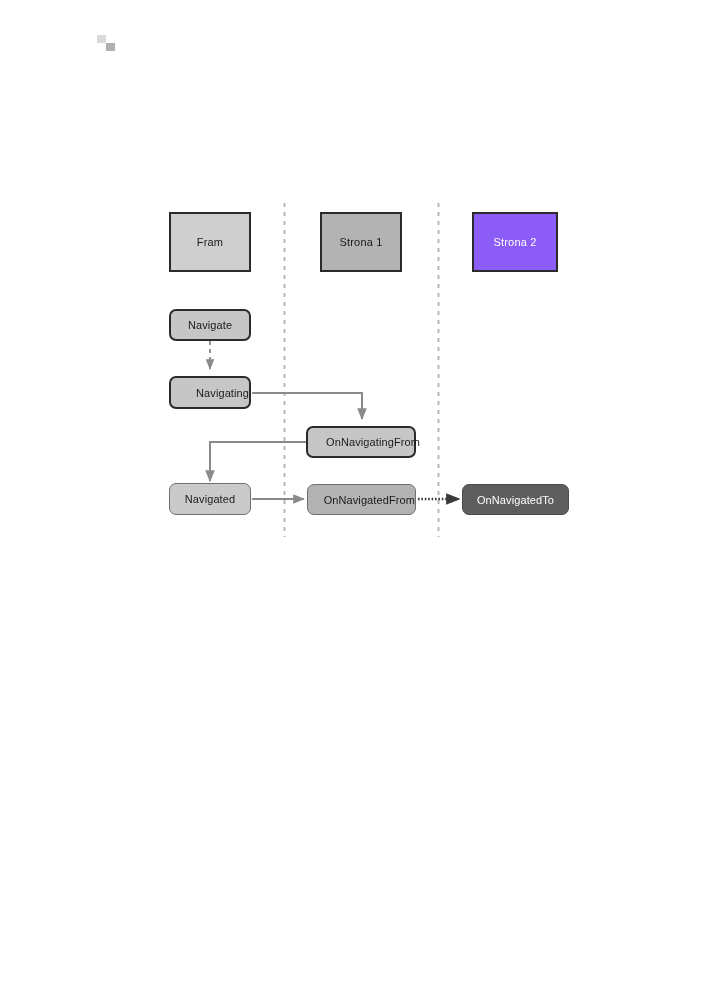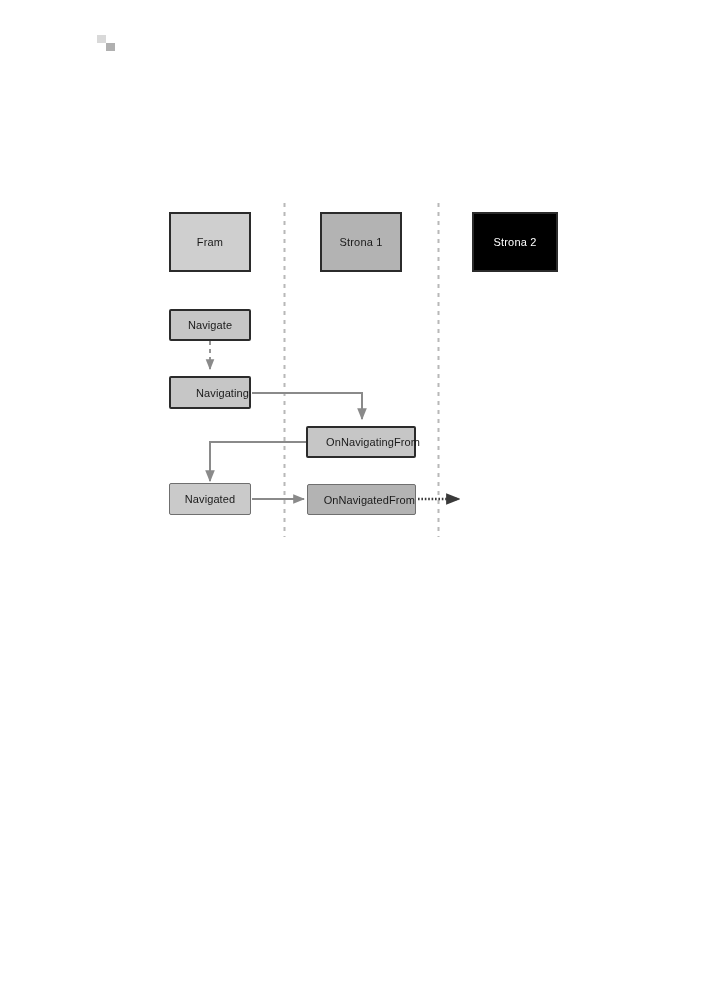--- a/index.html
+++ b/index.html
@@ -64,27 +64,27 @@
     box-sizing: border-box;
     border: 2px solid #2b2b2b;
     display: flex;
     align-items: center;
     justify-content: center;
     font-size: 11px;
     letter-spacing: 0.2px;
   }
   .lane-header.light { background: #cfcfcf; color: #1a1a1a; }
   .lane-header.mid   { background: #b3b3b3; color: #1a1a1a; }
-  .lane-header.dark  { background: #000000; color: #ffffff; }
+  .lane-header.dark  { background: #8b5cf6; color: #ffffff; }
 
   
   .node {
     position: absolute;
     box-sizing: border-box;
-    border-radius: 2px;
+    border-radius: 7px;
     display: flex;
     align-items: center;
     justify-content: center;
     font-size: 11px;
     letter-spacing: 0.1px;
     white-space: nowrap;
   }
   .node.strong {
     border: 2px solid #2b2b2b;
     background: #c6c6c6;
@@ -171,15 +171,18 @@
     </div>
 
     <div class="node soft" style="left:157px; top:483px; width:82px; height:32px;">
       <span>Navigated</span>
     </div>
 
     <div class="node softmid" style="left:295px; top:484px; width:109px; height:31px;">
       <span>OnNavigatedFrom</span>
     </div>
 
+    <div class="node darkfill" style="left:450px; top:484px; width:107px; height:31px;">
+      <span>OnNavigatedTo</span>
+    </div>
 
   </div>
 </div>
 
 </body></html>

